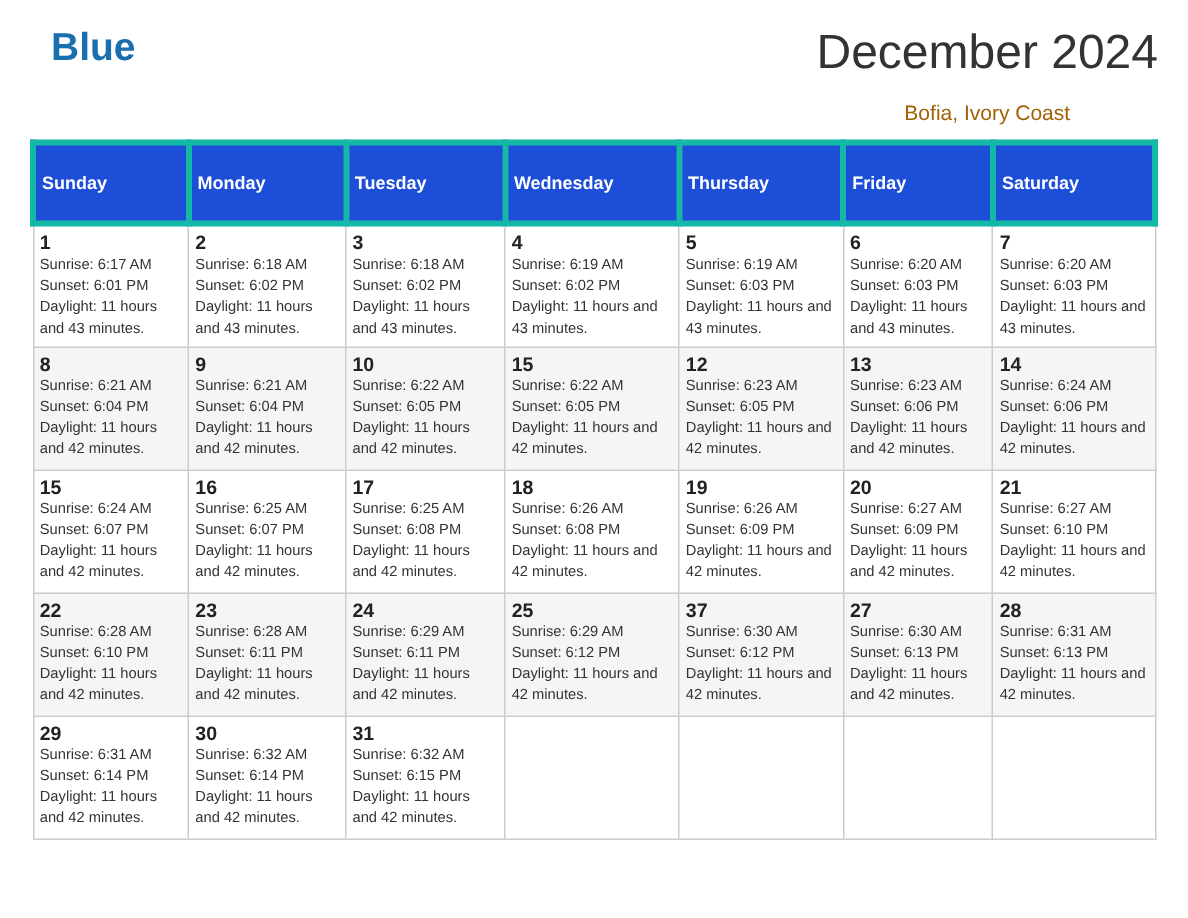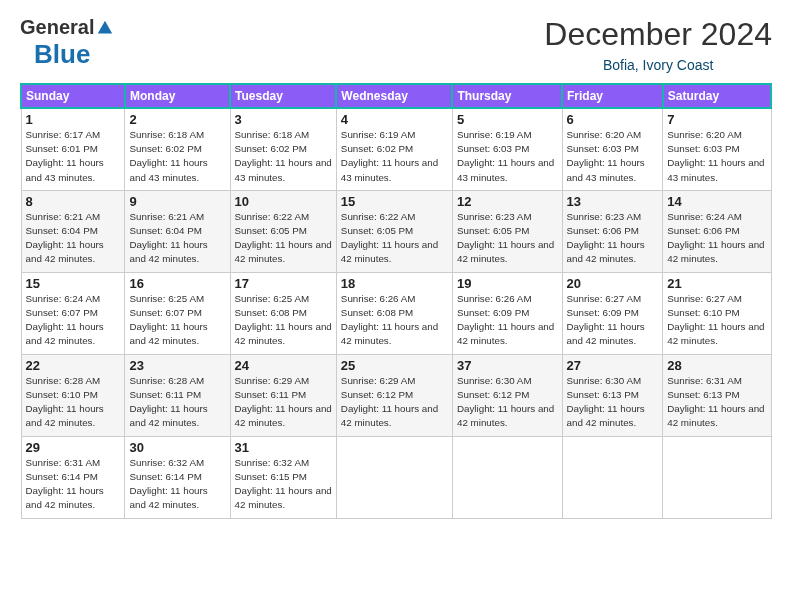--- a/index.html
+++ b/index.html
@@ -42,36 +42,36 @@
     .title-block {
       text-align: center;
     }
     .month-title {
       font-size: 32px;
       font-weight: normal;
       color: #333;
     }
     .location {
       font-size: 14px;
-      color: #0c4a6e;
-      margin-top: 4px;
+      color: #a16207;
+      margin-top: 14px;
     }
     .calendar {
       width: 100%;
       border-collapse: collapse;
       font-size: 10.5px;
     }
     .calendar th {
-      background-color: #8b5cf6;
+      background-color: #1d4ed8;
       color: #fff;
-      padding: 4px 4px;
+      padding: 18px 4px;
       text-align: left;
       font-size: 12px;
       font-weight: bold;
-      border: 2px solid #14b8a6;
+      border: 4px solid #14b8a6;
     }
     .calendar td {
       border: 1px solid #ccc;
       vertical-align: top;
       padding: 3px 4px;
       height: 82px;
       background: #fff;
     }
     .calendar tr:nth-child(even) td {
       background: #f5f5f5;
@@ -91,26 +91,20 @@
     .empty-cell {
       background: #fff !important;
     }
   </style>
 </head>
 <body>
 
 <div class="page">
   <div class="header">
     <div class="logo">
-      <div class="logo-text">
-        <span class="logo-general">General</span>
-        <svg class="logo-icon" viewBox="0 0 20 20">
-          <polygon points="10,2 18,16 2,16" fill="#1a6faf"></polygon>
-        </svg>
-      </div>
       <span class="logo-blue" style="font-size:26px;font-weight:bold;color:#1a6faf;margin-left:14px;">Blue</span>
     </div>
     <div class="title-block">
       <div class="month-title">December 2024</div>
       <div class="location">Bofia, Ivory Coast</div>
     </div>
   </div>
 
   <table class="calendar">
     <thead>

